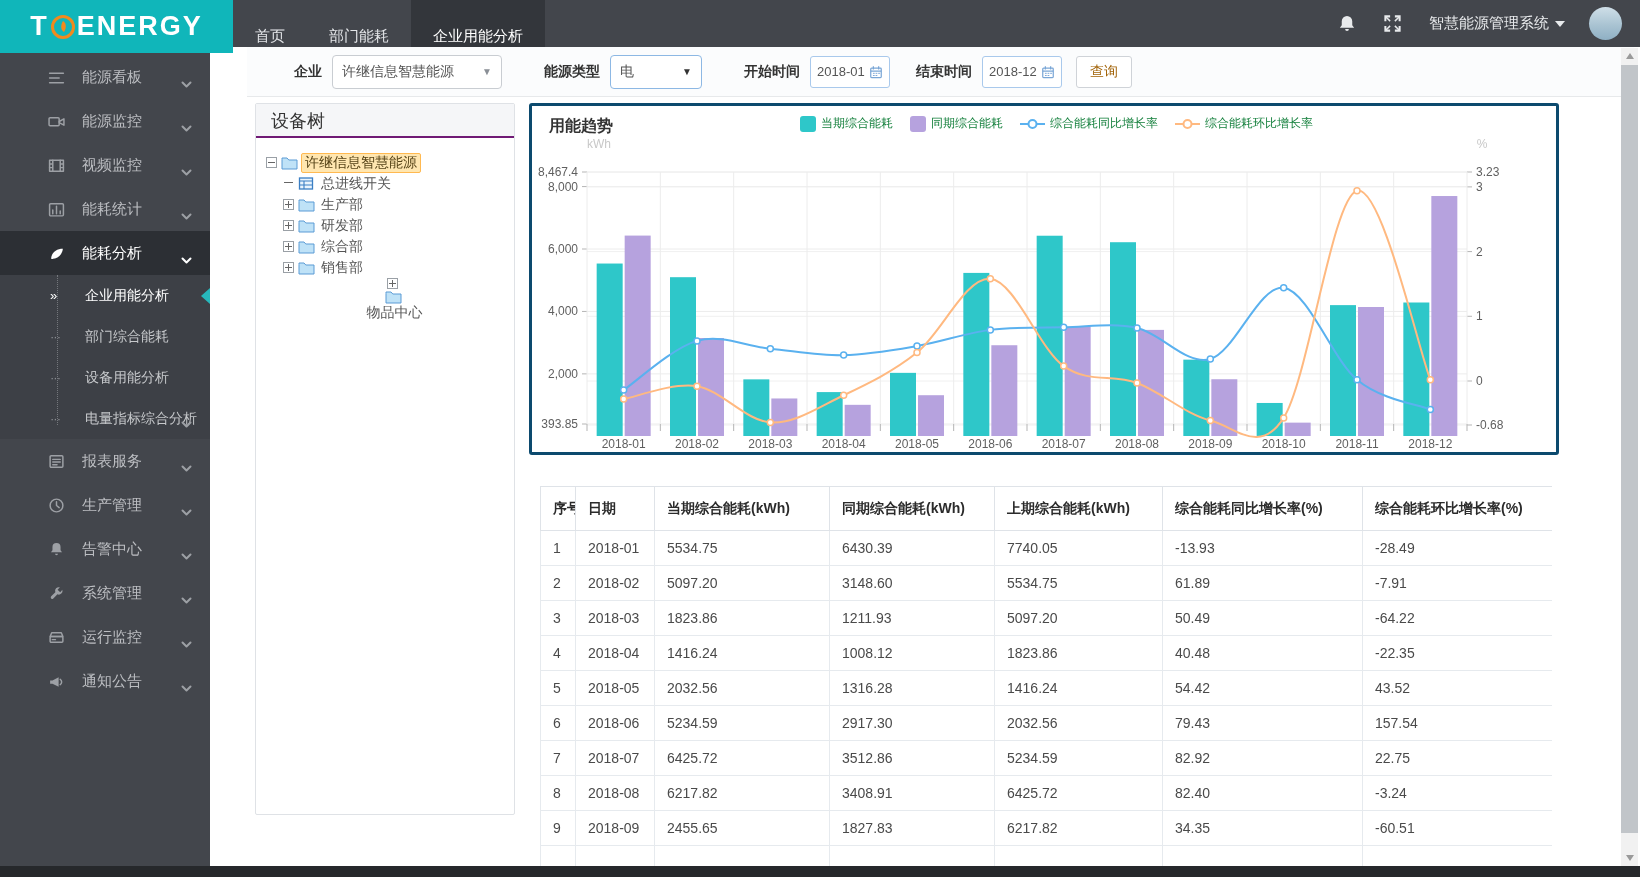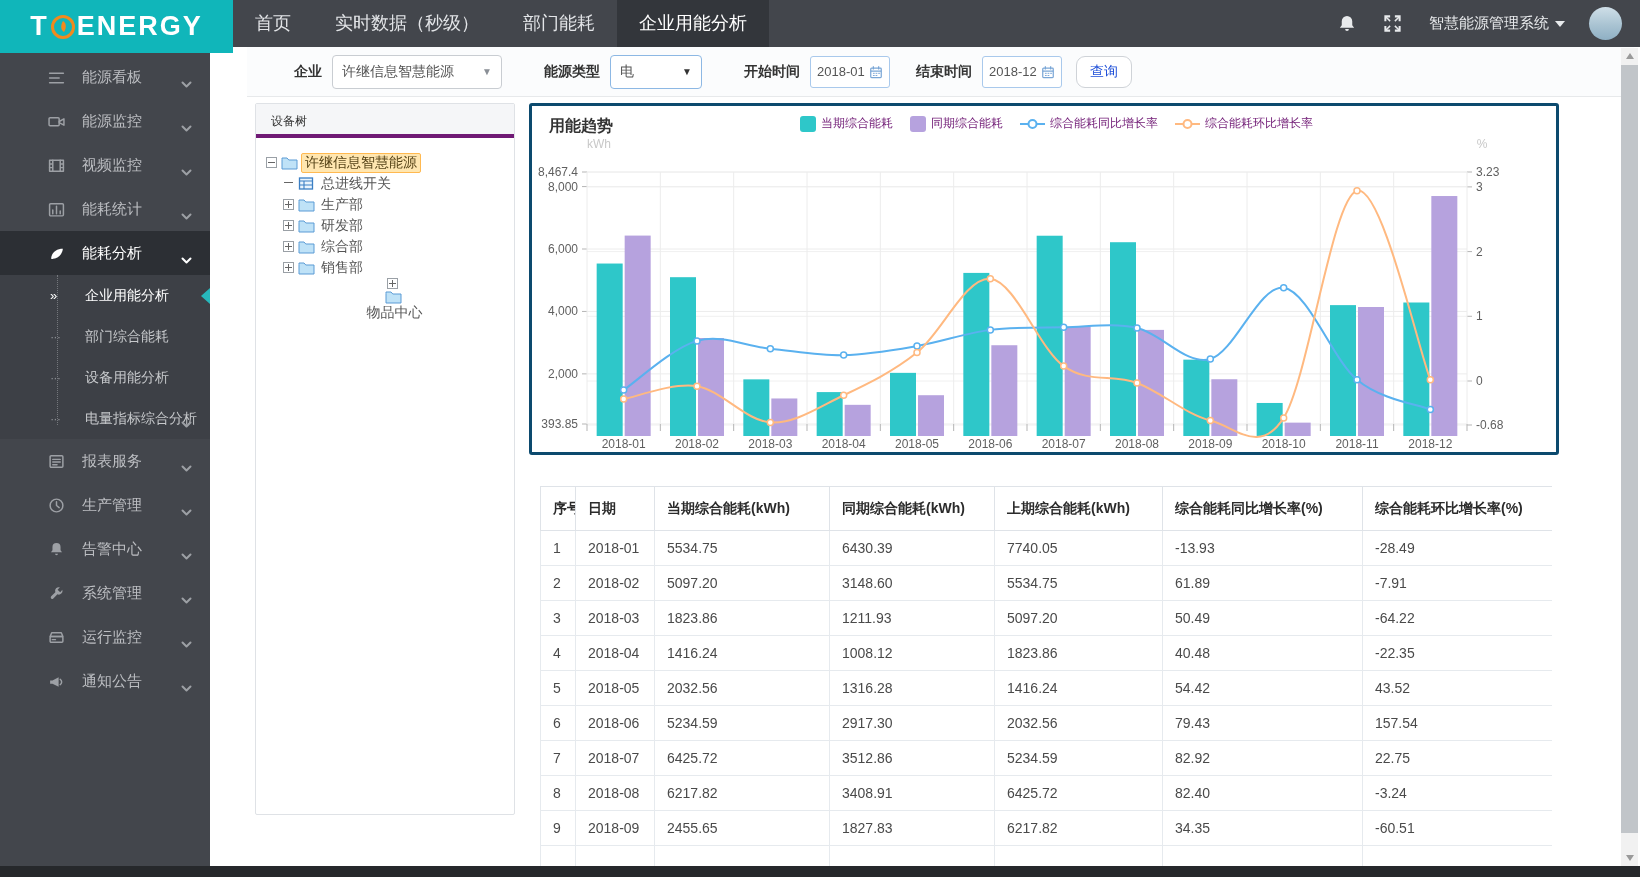--- a/index.html
+++ b/index.html
@@ -6,21 +6,21 @@
   html,body { width:1640px; height:877px; overflow:hidden; }
   body { font-family:"Liberation Sans","DejaVu Sans",sans-serif; background:#26282b; }
   #app { position:relative; width:1640px; height:877px; background:#fff; }
 
   
   .topbar { position:absolute; left:0; top:0; width:1640px; height:47px; background:#43464c; z-index:20; }
   .logo { position:absolute; left:0; top:0; width:233px; height:53px; background:#10b6ba; display:flex; align-items:center; justify-content:center; z-index:25; }
   .logo-text { color:#fff; font-size:27px; font-weight:bold; letter-spacing:2px; display:flex; align-items:center; }
   .logo-at { width:26px; height:26px; margin:0 1px; }
   .topnav { position:absolute; left:233px; top:0; height:47px; display:flex; }
-  .topnav .nav-item { height:47px; line-height:47px; padding:0 22px; color:#e3e5e8; font-size:18px; cursor:pointer; }
+  .topnav .nav-item { height:47px; line-height:47px; padding:12px 22px; color:#e3e5e8; font-size:15px; cursor:pointer; }
   .topnav .nav-item.active { background:#33363b; color:#fff; }
   .top-right { position:absolute; right:75px; top:0; height:47px; display:flex; align-items:center; gap:26px; }
   .icon-btn { width:20px; height:20px; color:#e8eaec; cursor:pointer; }
   .sys-name { color:#e8eaec; font-size:15px; display:flex; align-items:center; gap:6px; cursor:pointer; }
   .caret { width:0; height:0; border-left:5px solid transparent; border-right:5px solid transparent; border-top:6px solid #e8eaec; display:inline-block; }
   .avatar { position:absolute; right:18px; top:7px; width:33px; height:33px; border-radius:50%; background:linear-gradient(180deg,#cfdfe8 0%,#a9c3d2 55%,#8fb0c4 100%); cursor:pointer; }
 
   
   .sidebar { position:absolute; left:0; top:47px; width:210px; height:819px; background:#43464c; padding-top:8px; z-index:10; }
   .side-item { position:relative; height:44px; display:flex; align-items:center; padding-left:48px; color:#bcbec2; font-size:15px; cursor:pointer; }
@@ -40,41 +40,41 @@
   
   .main { position:absolute; left:247px; top:47px; width:1387px; height:819px; background:#fff; }
   .filterbar { position:absolute; left:0; top:0; width:100%; height:50px; background:#fbfcfd; border-bottom:1px solid #e7e9eb; display:flex; align-items:center; padding-left:47px; }
   .f-label { font-size:14px; font-weight:bold; color:#333; margin-right:10px; }
   .selbox { height:34px; background:#fff; border:1px solid #c9cdd2; border-radius:4px; display:flex; align-items:center; padding:0 9px; font-size:14px; color:#555; cursor:pointer; position:relative; }
   .selbox .sel-caret { margin-left:auto; color:#8a8f96; font-size:10px; }
   .selbox.blue { border-color:#8db8e4; }
   .datebox { height:32px; width:80px; background:#fff; border:1px solid #a9c9ec; border-radius:3px; display:flex; align-items:center; padding:0 6px; font-size:13px; color:#555; cursor:text; }
   .datebox .cal { width:14px; height:14px; margin-left:auto; }
   .gap40 { width:42px; } .gap24 { width:26px; }
-  .query-btn { height:32px; padding:0 13px; margin-left:14px; background:#fff; border:1px solid #cfd3d8; border-radius:9px; font-size:14px; color:#1d4ed8; cursor:pointer; }
+  .query-btn { height:32px; padding:0 13px; margin-left:14px; background:#fff; border:1px solid #cfd3d8; border-radius:3px; font-size:14px; color:#a16207; cursor:pointer; }
 
   
   .tree-card { position:absolute; left:8px; top:56px; width:260px; height:712px; background:#fff; border:1px solid #dfe2e6; border-radius:2px; }
-  .tree-head { height:34px; line-height:34px; background:#f5f6f8; border-bottom:4px solid #701a75; padding-left:15px; font-size:12px; color:#333; }
+  .tree-head { height:34px; line-height:34px; background:#f5f6f8; border-bottom:2px solid #701a75; padding-left:15px; font-size:18px; color:#333; }
   .tree-body { padding:14px 8px; }
   .tree-row { display:flex; align-items:center; height:21px; font-size:14px; color:#555; cursor:pointer; white-space:nowrap; }
   .tree-row .tog { width:11px; height:11px; flex:0 0 auto; margin-right:4px; position:relative; background:#fff; border:1px solid #9aa0a6; }
   .tree-row .tog::before { content:''; position:absolute; left:1px; right:1px; top:4px; height:1px; background:#666; }
   .tree-row .tog.plus::after { content:''; position:absolute; top:1px; bottom:1px; left:4px; width:1px; background:#666; }
   .tree-row .tog.none { border:none; background:transparent; }
   .tree-row .tico { width:17px; height:15px; margin-right:3px; flex:0 0 auto; }
   .tree-label { padding:0 3px; }
   .tree-row.selected .tree-label { background:#FFE6B0; border:1px solid #FFB951; border-radius:2px; }
   .tree-row.selected { color:#574418; }
 
   
   .chart-card { position:absolute; left:282px; top:56px; width:1030px; height:352px; background:#fff; border:3px solid #0c4a6e; border-radius:3px; }
   .chart-title { position:absolute; left:17px; top:10px; font-size:16px; font-weight:bold; color:#333; }
   .legend { position:absolute; left:268px; top:9px; display:flex; align-items:center; gap:17px; }
-  .legend-item { display:flex; align-items:center; gap:5px; font-size:12px; color:#701a75; cursor:pointer; }
+  .legend-item { display:flex; align-items:center; gap:5px; font-size:12px; color:#15803d; cursor:pointer; }
   .legend-sq { width:16px; height:16px; border-radius:3px; }
 
   
   .table-wrap { position:absolute; left:293px; top:439px; width:1012px; height:380px; overflow:hidden; }
   table.data { width:1011px; border-collapse:collapse; table-layout:fixed; }
   table.data th, table.data td { border:1px solid #e6eaee; font-size:14px; text-align:left; padding-left:12px; overflow:hidden; white-space:nowrap; }
   table.data th { height:44px; color:#2b2b2b; font-weight:bold; border-color:#dfe3e8; }
   table.data td { height:35px; color:#4a4a4a; font-weight:normal; }
 
   
@@ -89,21 +89,20 @@
   svg text { font-family:"Liberation Sans","DejaVu Sans",sans-serif; }
 </style>
 </head>
 <body>
 
 <div id="app">
 
   <div class="topbar">
     <div class="topnav" id="topnav">
         <div class="nav-item">首页</div>
-        <div class="nav-item">实时数据（秒级）</div>
         <div class="nav-item">部门能耗</div>
         <div class="nav-item active">企业用能分析</div>
       </div>
     <div class="top-right">
       <span class="icon-btn">
         <svg viewBox="0 0 16 16" width="20" height="20">
             <path fill="currentColor" d="M8 1.5a4.2 4.2 0 0 0-4.2 4.2v3.2L2.3 11h11.4l-1.5-2.1V5.7A4.2 4.2 0 0 0 8 1.5z"></path>
             <path fill="currentColor" d="M6.5 12a1.5 1.5 0 0 0 3 0z"></path>
           </svg>
       </span>

